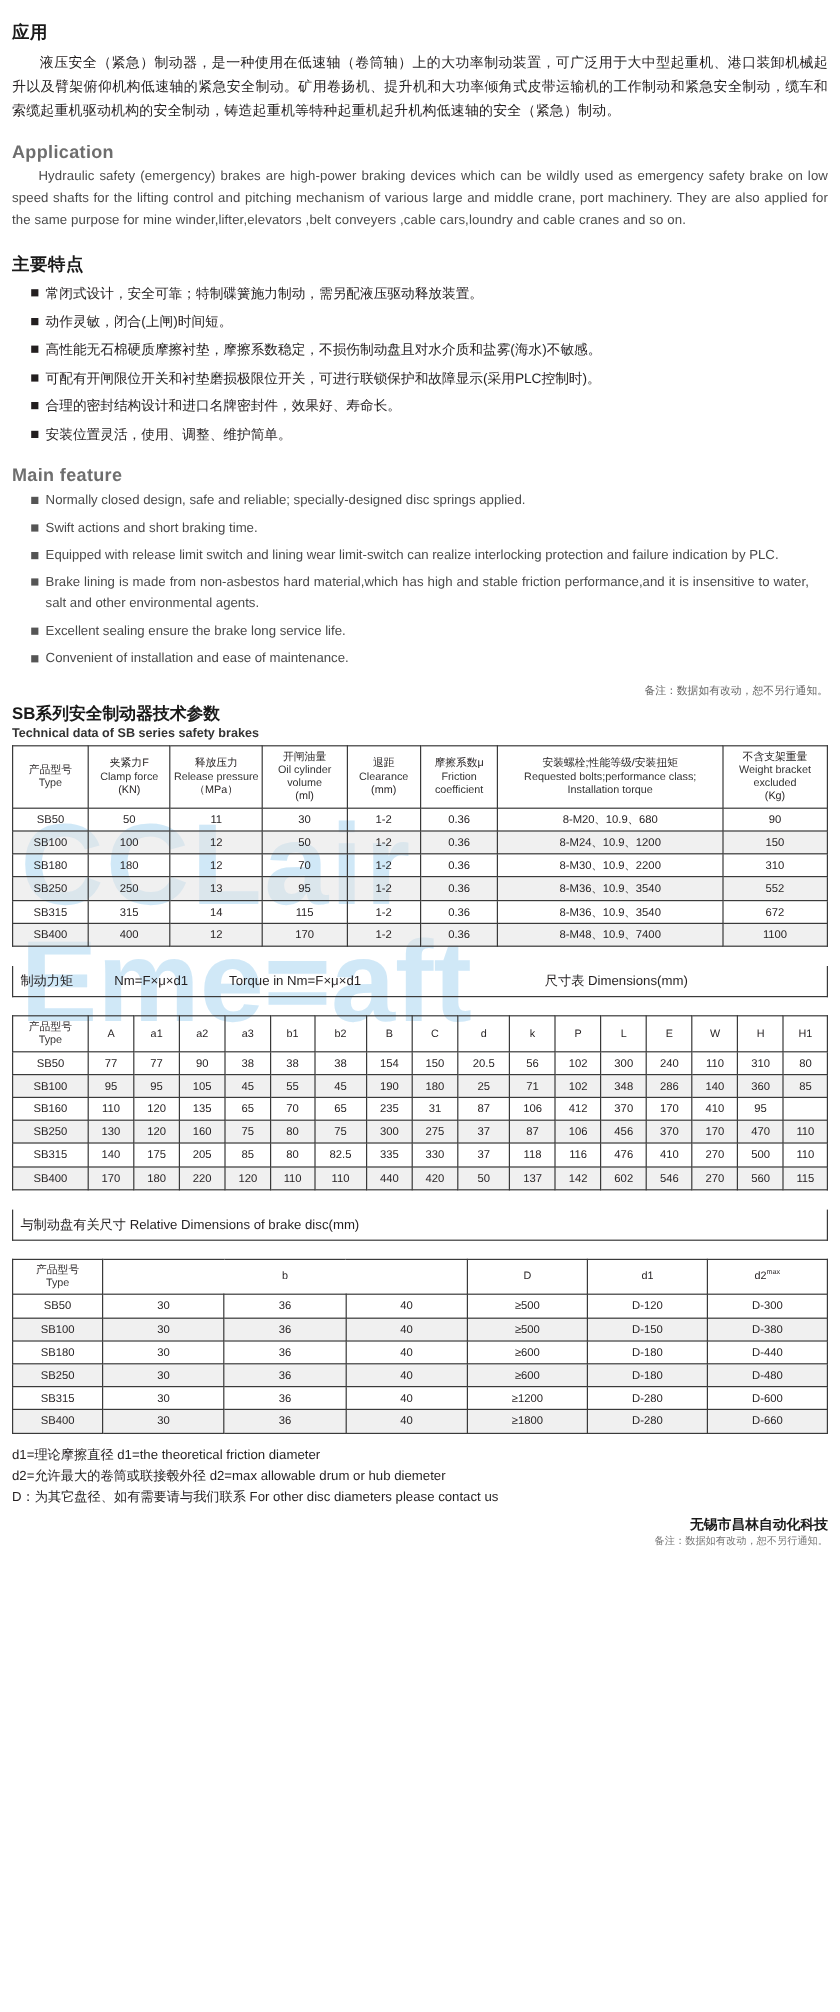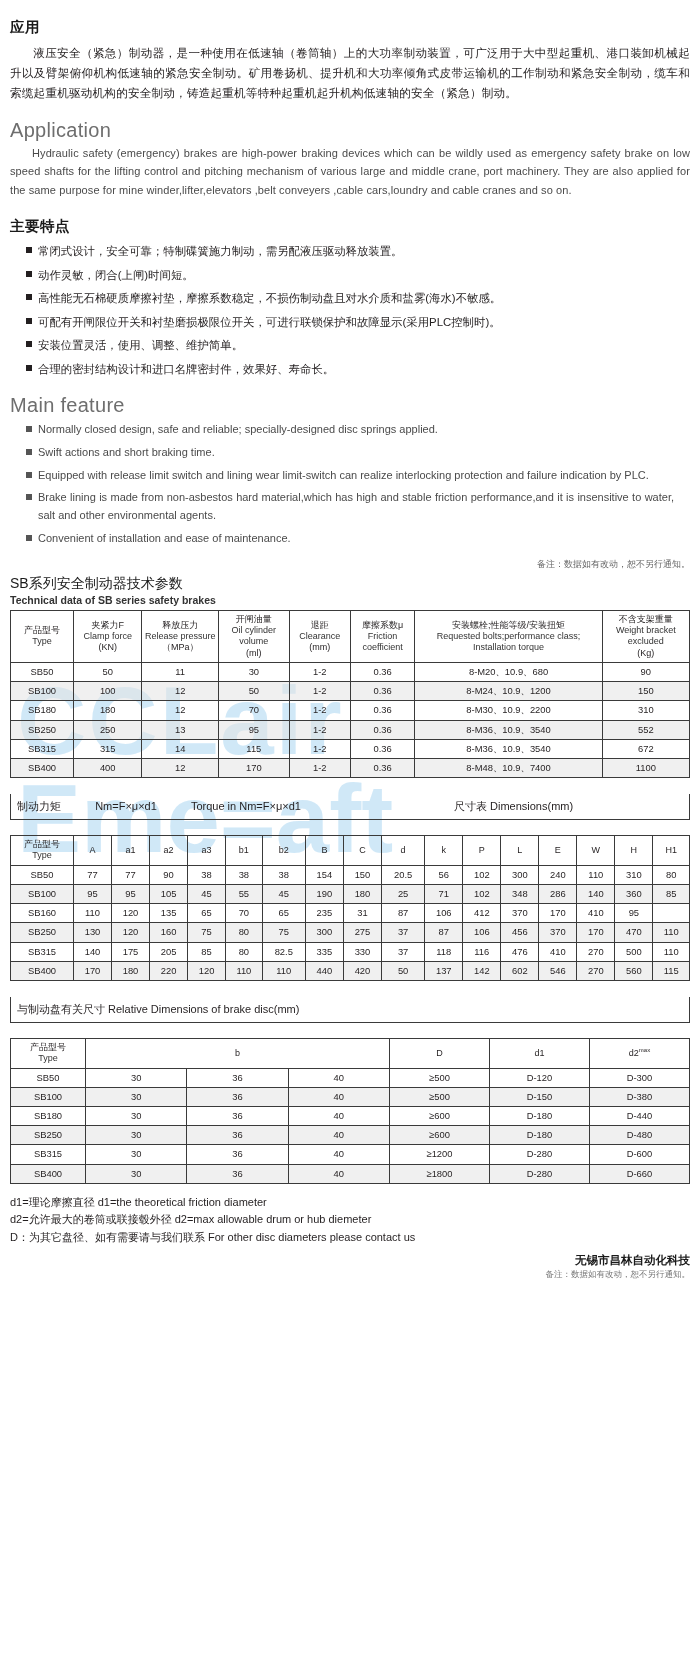--- a/index.html
+++ b/index.html
@@ -22,22 +22,22 @@
     overflow: hidden;
   }
   h2.sec-cn {
     font-size: 14.5px;
     font-weight: bold;
     color: #1a1a1a;
     margin: 18px 0 6px 10px;
     letter-spacing: 0.5px;
   }
   h2.sec-en {
-    font-size: 20px;
-    font-weight: normal;
+    font-size: 15px;
+    font-weight: bold;
     color: #6e6e6e;
     margin: 16px 0 2px 10px;
     letter-spacing: 0.3px;
   }
   p.body-cn {
     font-size: 11.6px;
     line-height: 1.72;
     margin: 0 10px 0 10px;
     text-align: justify;
     color: #231f20;
@@ -100,21 +100,21 @@
     letter-spacing: 2px;
     font-family: "Liberation Sans", sans-serif;
     pointer-events: none;
     z-index: 0;
     line-height: 1.02;
   }
   .watermark .l2 { letter-spacing: 0px; }
 
   .tbl-title-cn {
     font-size: 14px;
-    font-weight: normal;
+    font-weight: bold;
     color: #1a1a1a;
     margin: 4px 0 1px 10px;
     position: relative;
     z-index: 2;
   }
   .tbl-title-en {
     font-size: 10.5px;
     font-weight: bold;
     color: #333;
     margin: 0 0 4px 10px;
@@ -200,30 +200,31 @@
 
   <h2 class="sec-en">Application</h2>
   <p class="body-en indent">Hydraulic safety (emergency) brakes are high-power braking devices which can be wildly used as emergency safety brake on low speed shafts for the lifting control and pitching mechanism of various large and middle crane, port machinery. They are also applied for the same purpose for mine winder,lifter,elevators ,belt conveyers ,cable cars,loundry and cable cranes and so on.</p>
 
   <h2 class="sec-cn">主要特点</h2>
   <ul class="feat cn">
     <li>常闭式设计，安全可靠；特制碟簧施力制动，需另配液压驱动释放装置。</li>
     <li>动作灵敏，闭合(上闸)时间短。</li>
     <li>高性能无石棉硬质摩擦衬垫，摩擦系数稳定，不损伤制动盘且对水介质和盐雾(海水)不敏感。</li>
     <li>可配有开闸限位开关和衬垫磨损极限位开关，可进行联锁保护和故障显示(采用PLC控制时)。</li>
+    <li>合理的密封结构设计和进口名牌密封件，效果好、寿命长。</li>
     <li>安装位置灵活，使用、调整、维护简单。</li>
-    <li>合理的密封结构设计和进口名牌密封件，效果好、寿命长。</li>
   </ul>
 
   <h2 class="sec-en">Main feature</h2>
   <ul class="feat en">
     <li>Normally closed design, safe and reliable; specially-designed disc springs applied.</li>
     <li>Swift actions and short braking time.</li>
     <li>Equipped with release limit switch and lining wear limit-switch can realize interlocking protection and failure indication by PLC.</li>
     <li>Brake lining is made from non-asbestos hard material,which has high and stable friction performance,and it is insensitive to water, salt and other environmental agents.</li>
+    <li>Excellent sealing ensure the brake long service life.</li>
     <li>Convenient of installation and ease of maintenance.</li>
   </ul>
 
   <div class="note-right">备注：数据如有改动，恕不另行通知。</div>
 
   <div class="tbl-wrap">
     <div class="tbl-title-cn">SB系列安全制动器技术参数</div>
     <div class="tbl-title-en">Technical data of SB series safety brakes</div>
 
     <table class="grid">

